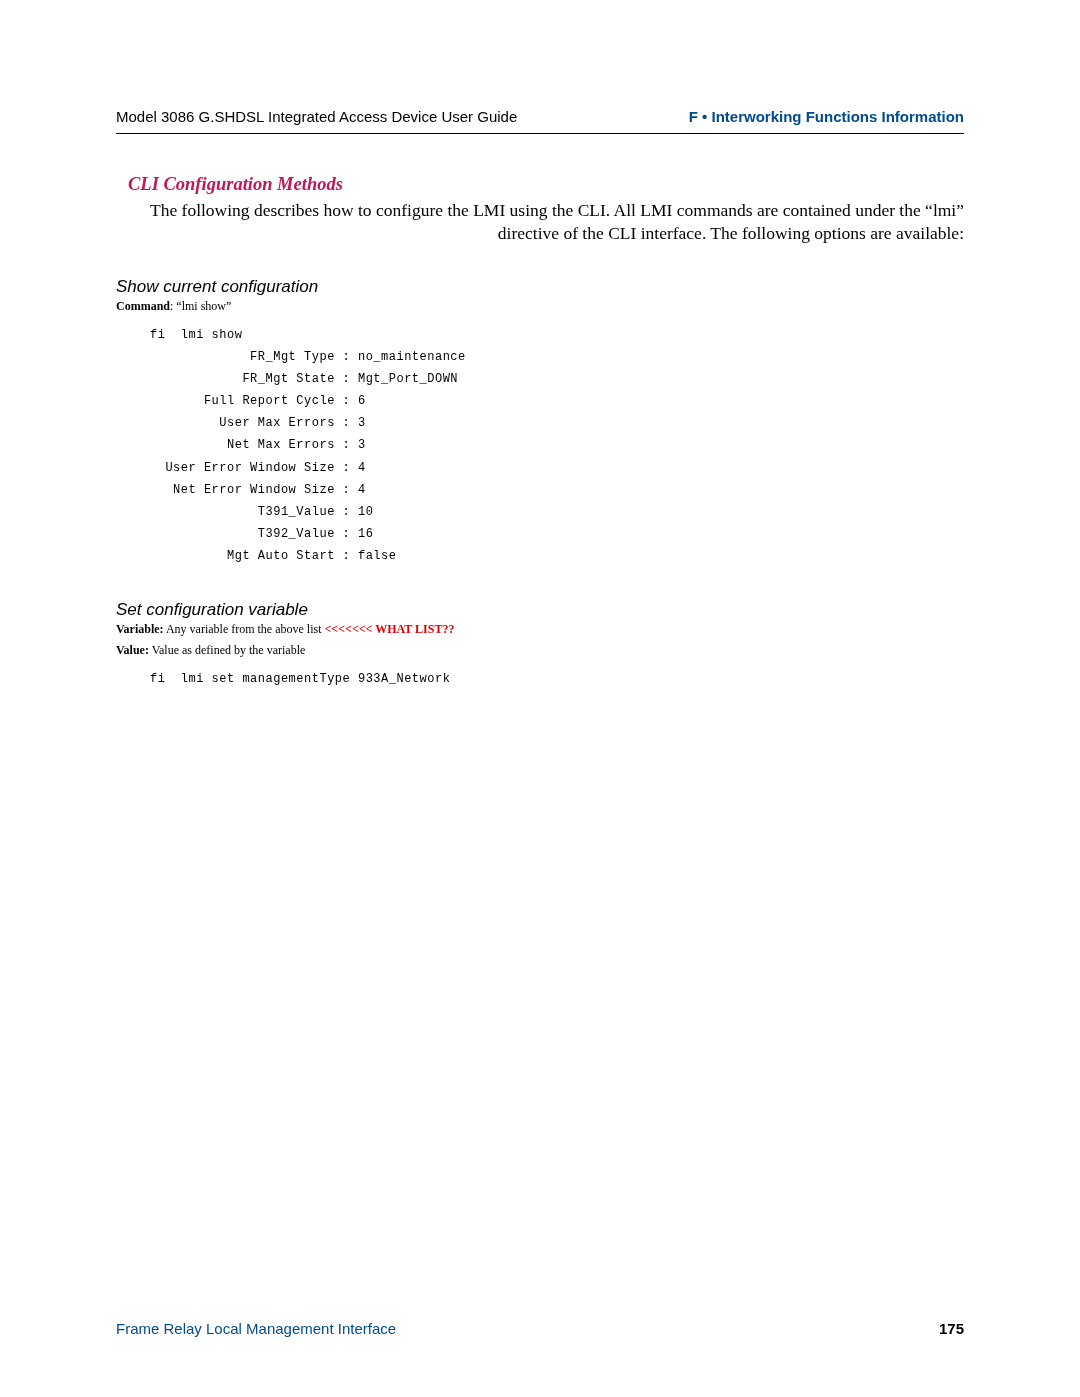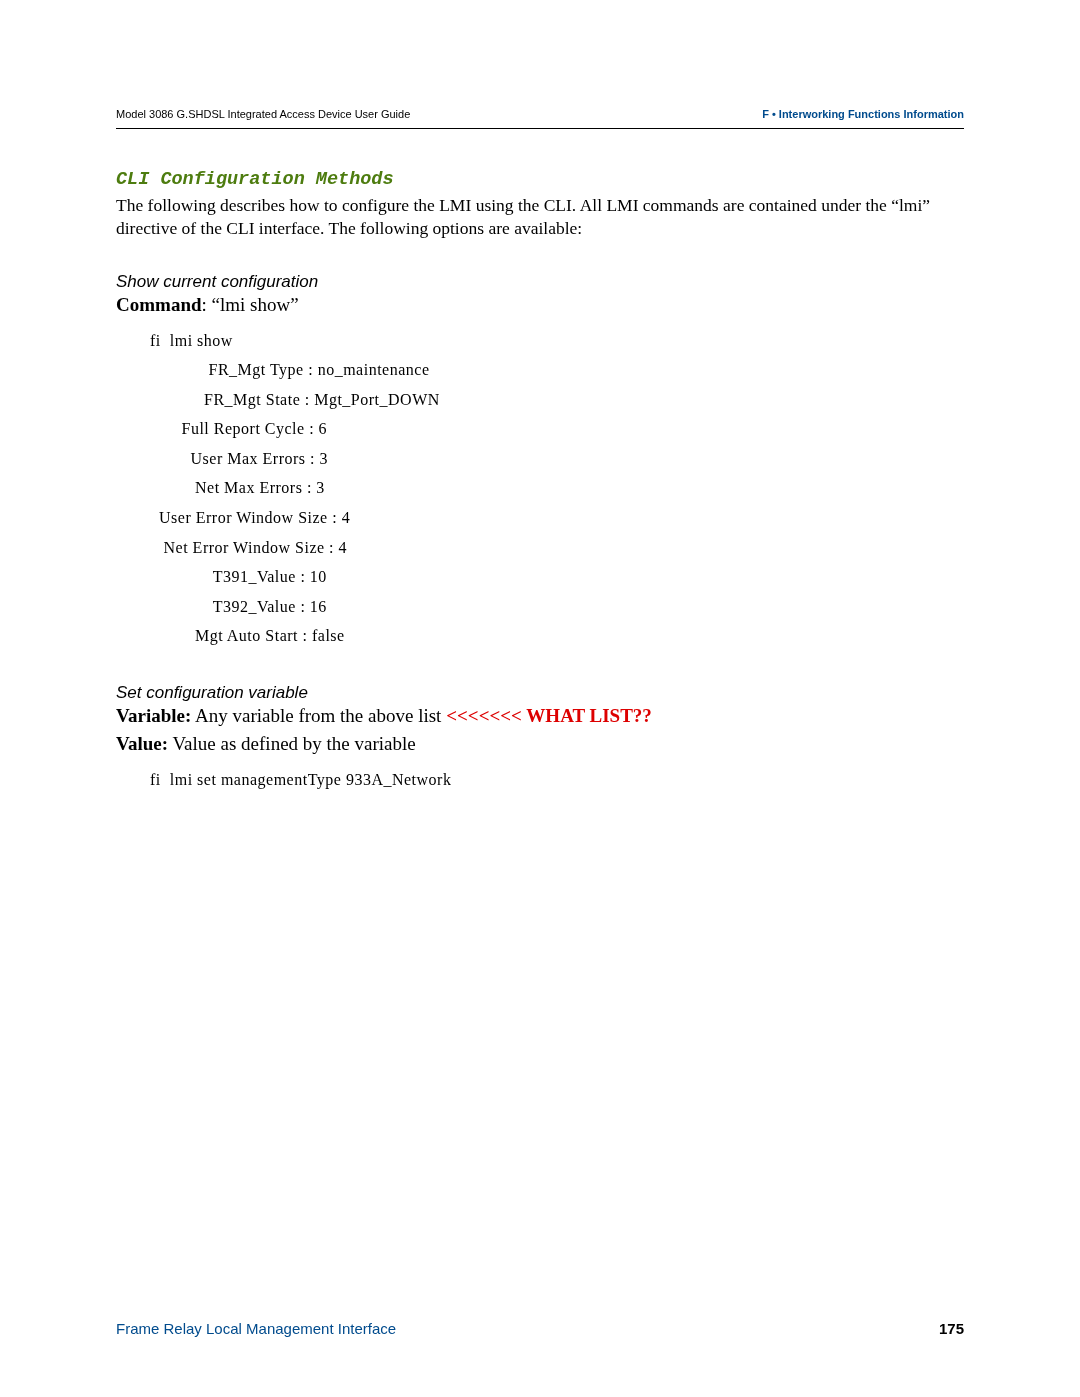--- a/index.html
+++ b/index.html
@@ -15,68 +15,69 @@
   .page {
     padding: 108px 116px 60px 116px;
     box-sizing: border-box;
     height: 100%;
     position: relative;
   }
   .header-row {
     display: flex;
     justify-content: space-between;
     font-family: Arial, Helvetica, sans-serif;
-    font-size: 11px;
+    font-size: 15px;
     margin-bottom: 8px;
   }
   .header-left {
     color: #000;
   }
   .header-right {
     color: #004b8d;
     font-weight: bold;
     margin-left: 12px;
   }
   .hr-line {
     border: none;
     border-top: 1.3px solid #000;
     margin: 0 0 40px 0;
   }
   .section-title {
-    font-family: Liberation Mono, monospace;
+    font-family: Liberation Serif, serif;
     font-weight: bold;
     font-style: italic;
-    color: #4d7c0f;
+    color: #be185d;
     font-size: 18.5px;
-    margin: 0 0 4px 0;
+    margin: 0 0 4px 12px;
   }
   .body-text {
     font-family: 'Adobe Garamond Pro', Garamond, Georgia, serif;
     font-size: 17.5px;
     line-height: 1.3;
     margin: 0 0 20px 0;
+    text-align: right;
   }
   .subsection {
     font-family: Arial, Helvetica, sans-serif;
     font-style: italic;
     font-size: 17px;
     color: #000;
     margin: 32px 0 2px 0;
   }
   .cmd-line {
     font-family: 'Adobe Garamond Pro', Garamond, Georgia, serif;
-    font-size: 19px;
+    font-size: 12px;
     margin: 0 0 6px 0;
   }
   .cmd-label {
     font-weight: bold;
   }
   .code-block {
-    font-family: Liberation Serif, serif;
-    font-size: 16px;
+    font-family: Liberation Mono, monospace;
+    font-size: 12px;
     line-height: 1.85;
     white-space: pre;
     margin: 10px 0 12px 34px;
     letter-spacing: 0.5px;
   }
   .red-note {
     color: #d00;
     font-weight: bold;
     margin-top: 6px;
   }

